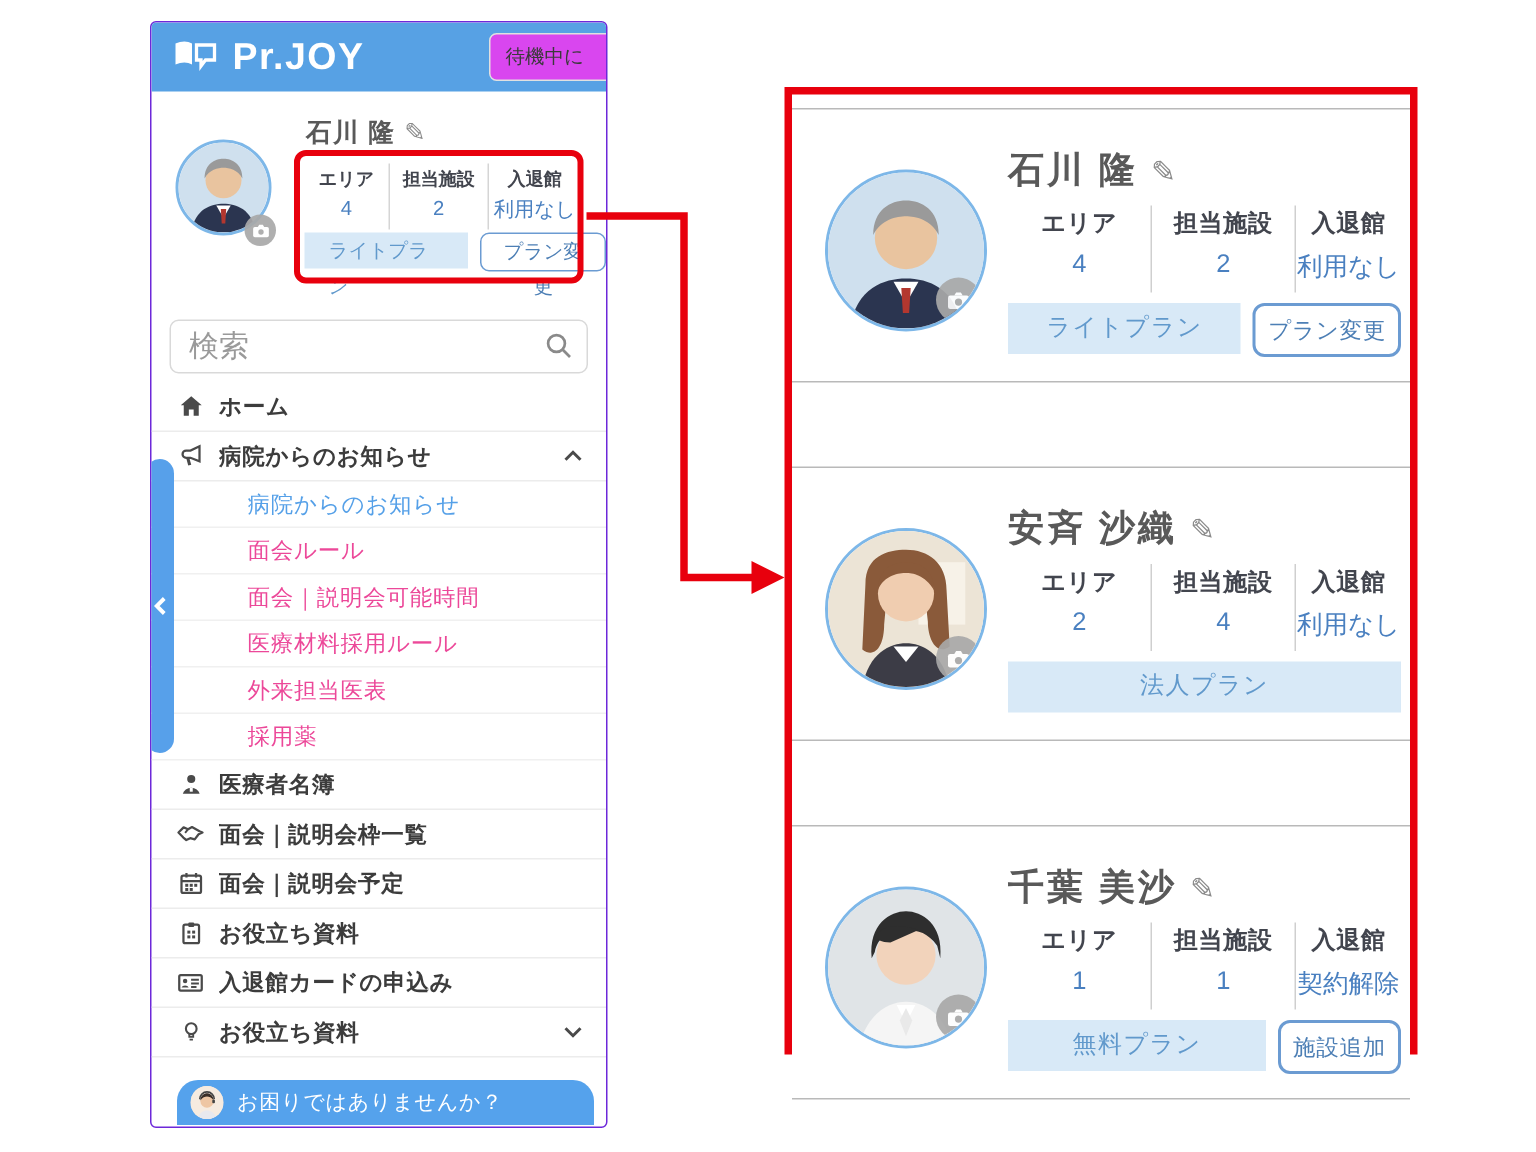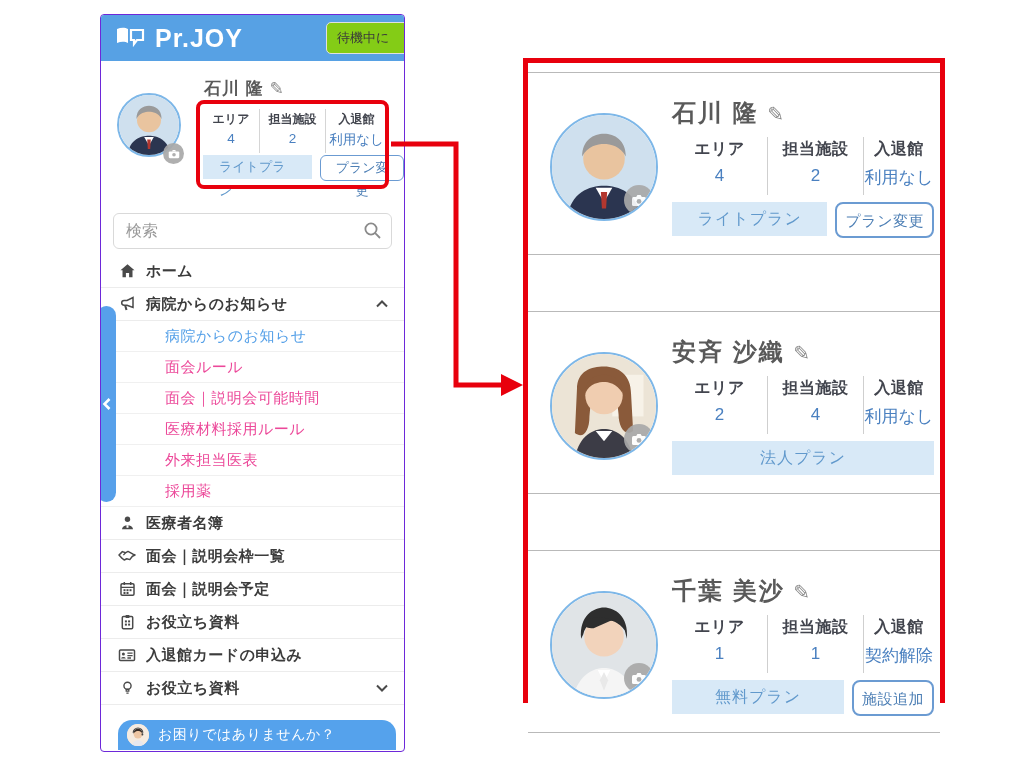--- a/index.html
+++ b/index.html
@@ -6,21 +6,21 @@
   html,body { background:#fff; }
   body { font-family:"Liberation Sans","DejaVu Sans",sans-serif; }
   #stage { position:relative; width:1024px; height:768px; background:#fff; overflow:hidden; }
 
   
   .sidebar { position:absolute; left:100px; top:14px; width:305px; height:738px;
              background:#fff; border:1px solid #6d28d9; border-radius:4px; overflow:hidden; }
   .sb-header { position:relative; height:46px; background:#57a1e4; display:flex; align-items:center; padding-left:14px; overflow:hidden; }
   .logo { display:flex; align-items:center; gap:6px; }
   .logo-text { color:#fff; font-size:25px; font-weight:bold; letter-spacing:1px; }
-  .hd-btn { position:absolute; right:-14px; top:7px; width:92px; height:32px; background:#84cc16;
+  .hd-btn { position:absolute; right:-14px; top:7px; width:92px; height:32px; background:#d946ef;
             border:1px solid #e0e0e0; border-radius:5px; font-size:13px; color:#3a3a3a;
             text-align:left; padding-left:10px; line-height:30px; white-space:nowrap; overflow:hidden; }
 
   .profile { position:relative; height:144px; }
   .avatar-sm { position:absolute; left:16px; top:32px; width:64px; height:64px; border-radius:50%;
                border:2px solid #7db7e8; overflow:hidden; }
   .cam-badge { position:absolute; border-radius:50%; background:#a9a9a9; display:flex; align-items:center; justify-content:center; opacity:.92; }
   .cam-sm { left:62px; top:82px; width:21px; height:21px; }
   .cam-lg { width:30px; height:30px; right:2px; bottom:4px; position:absolute; }
   .name-sm { position:absolute; left:103px; top:16px; font-size:17px; font-weight:bold; color:#595959; letter-spacing:1px; }
@@ -30,21 +30,21 @@
   .stats-sm .col + .col { border-left:1px solid #d5d5d5; }
   .stat-label-sm { font-size:12px; font-weight:bold; color:#42454e; display:block; }
   .stat-value-sm { font-size:13.5px; color:#4a80c0; display:block; margin-top:3px; }
   .plans-sm { position:absolute; left:102px; top:94px; display:flex; gap:8px; }
   .chip-sm { background:#d8e9f7; color:#6199cc; font-size:13px; height:24px; line-height:24px; padding:0 16px; }
   .btn-sm { background:#fff; color:#4d7fb5; font-size:13px; height:26px; line-height:23px; padding:0 9px;
             border:1.5px solid #6b9bd2; border-radius:6px; }
 
   .search-row { margin:8px 12px 6px; position:relative; }
   .search-input { width:100%; height:36px; border:1px solid #d9d9d9; border-radius:6px; padding:0 34px 0 12px;
-                  font-size:16px; color:#3b82f6; outline:none; font-family:inherit; }
+                  font-size:20px; color:#3b82f6; outline:none; font-family:inherit; }
   .search-input::placeholder { color:#9a9a9a; }
   .search-ico { position:absolute; right:10px; top:8px; }
 
   .menu { }
   .mi { height:33px; display:flex; align-items:center; padding:0 14px 0 17px; border-bottom:1px solid #ececec;
         font-size:15px; font-weight:bold; color:#3c3c3c; cursor:pointer; }
   .mi .ico { width:18px; display:flex; justify-content:center; margin-right:10px; flex:none; }
   .mi .lbl { flex:1; letter-spacing:.5px; white-space:nowrap; overflow:hidden; }
   .smi { height:31px; display:flex; align-items:center; padding-left:64px; border-bottom:1px solid #f0f0f0;
          font-size:15px; color:#ec4899; cursor:pointer; letter-spacing:.5px; }

